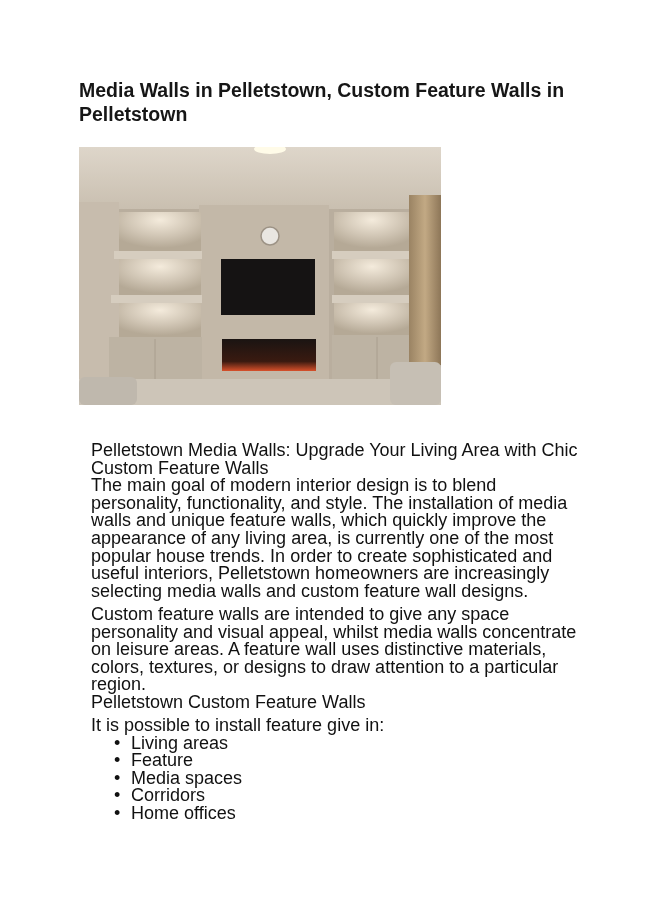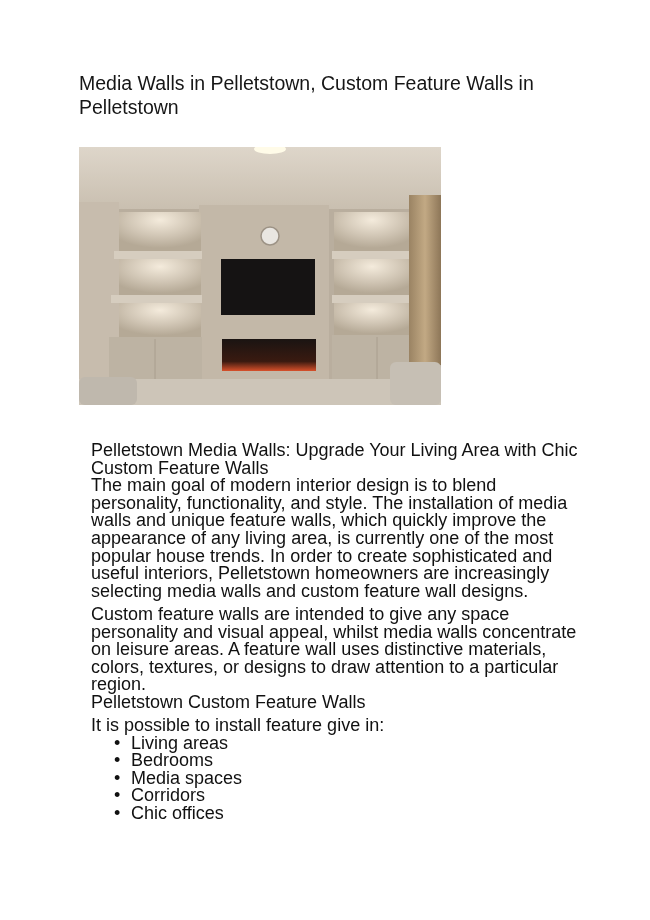--- a/index.html
+++ b/index.html
@@ -1,19 +1,19 @@
 <!DOCTYPE html>
 <html><head>
   <meta charset="utf-8">
   <style>
     html, body { margin: 0; padding: 0; background: #ffffff; }
     body { width: 650px; height: 920px; position: relative; overflow: hidden;
            font-family: "Liberation Sans", sans-serif; color: #111111; }
-    .title { position: absolute; left: 79px; top: 71px; width: 520px;
-             font-size: 19.5px; line-height: 24px; font-weight: normal; margin: 0; color: #161616; }
+    .title { position: absolute; left: 79px; top: 78px; width: 520px;
+             font-size: 19.5px; line-height: 24px; font-weight: bold; margin: 0; color: #161616; }
     .hero { position: absolute; left: 79px; top: 147px; width: 362px; height: 258px;
             overflow: hidden; background: #8f8476; }
     .hero svg { display: block; }
     .block { position: absolute; left: 79px; width: 500px; font-size: 18px; line-height: 17.6px; margin: 12px; }
     .block p { margin: 0; }
     #sec1 { top: 430px; }
     #sec2 { top: 594px; }
     #sec3 { top: 705px; }
     ul.features { list-style: none; margin: 0; padding: 0 0 0 23px; }
     ul.features li { position: relative; padding-left: 17px; }
@@ -83,18 +83,18 @@
 
 <div class="block" id="sec2">
   <p>Custom feature walls are intended to give any space personality and visual appeal, whilst media walls concentrate on leisure areas. A feature wall uses distinctive materials, colors, textures, or designs to draw attention to a particular region.</p>
   <p>Pelletstown Custom Feature Walls</p>
 </div>
 
 <div class="block" id="sec3">
   <p>It is possible to install feature give in:</p>
   <ul class="features">
     <li><span class="bullet">•</span><span>Living areas</span></li>
-    <li><span class="bullet">•</span><span>Bedrooms</span></li>
+    <li><span class="bullet">•</span><span>Feature</span></li>
     <li><span class="bullet">•</span><span>Media spaces</span></li>
     <li><span class="bullet">•</span><span>Corridors</span></li>
-    <li><span class="bullet">•</span><span>Chic offices</span></li>
+    <li><span class="bullet">•</span><span>Home offices</span></li>
   </ul>
 </div>
 
 </body></html>

